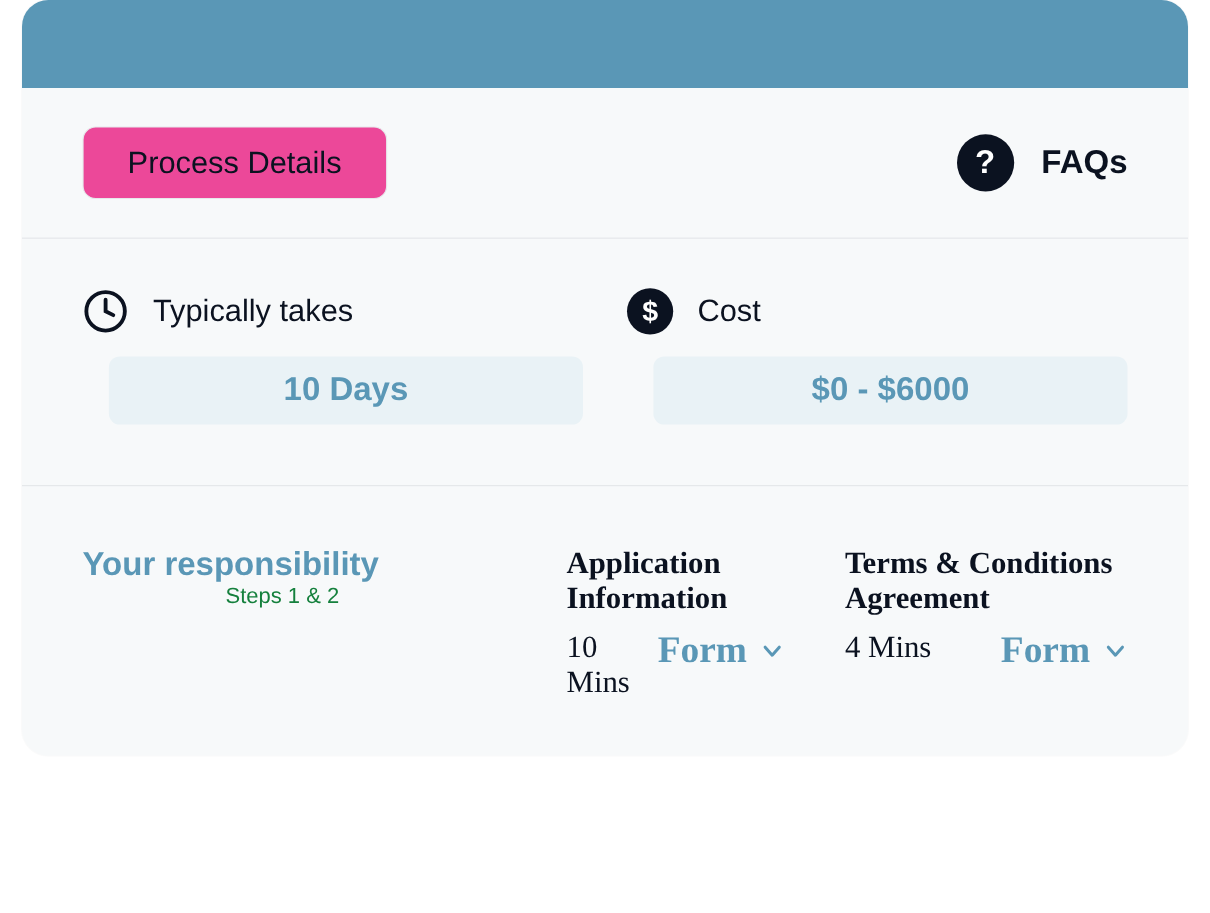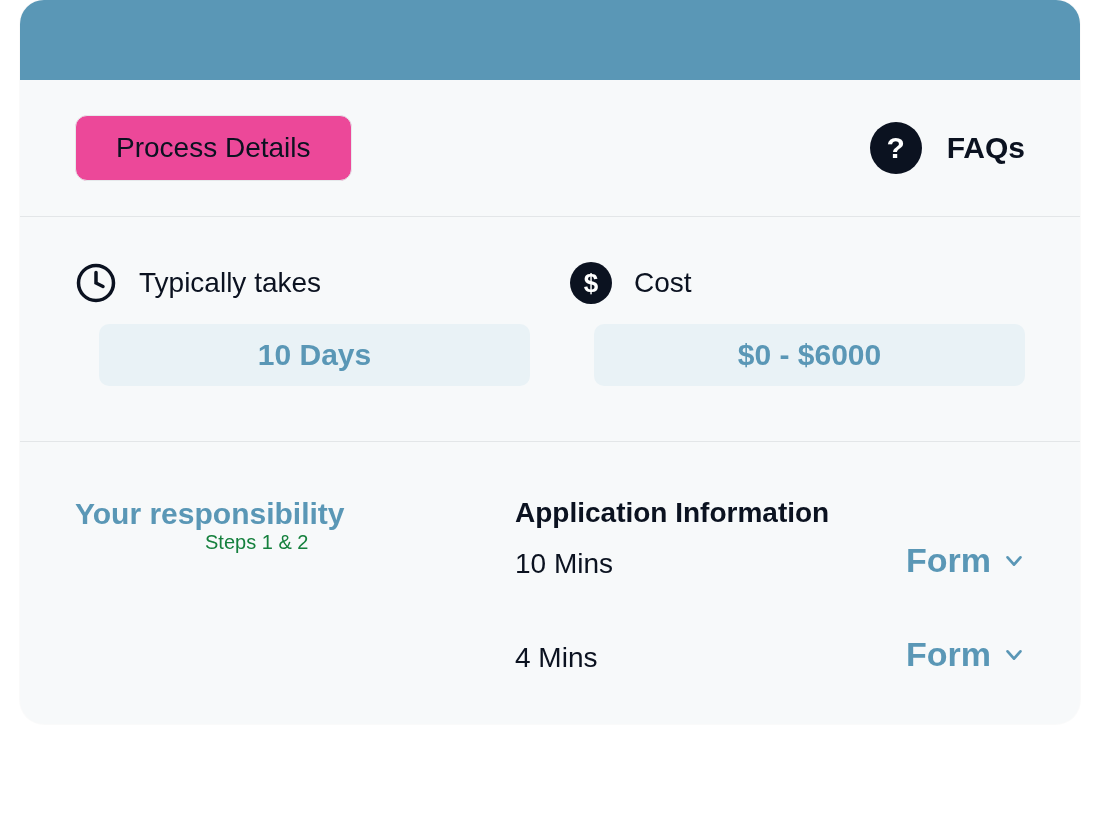--- a/index.html
+++ b/index.html
@@ -117,36 +117,37 @@
     }
     .steps-sub {
       font-size: 20px;
       font-weight: 500;
       color: #15803d;
       margin-left: 130px;
     }
     .right-col {
       flex: 1;
       display: flex;
-      flex-direction: column;
+      flex-direction: row;
       gap: 55px;
+      font-family: Liberation Serif, serif;
     }
     .step-item {
       display: flex;
       flex-direction: column;
       gap: 12px;
     }
     .step-title {
       font-size: 28px;
       font-weight: 700;
       color: #0b1220;
     }
     .step-meta {
       display: flex;
-      align-items: flex-end;
+      align-items: flex-start;
       justify-content: space-between;
     }
     .step-time {
       font-size: 28px;
       font-weight: 500;
       color: #0b1220;
     }
     .form-link {
       display: flex;
       align-items: center;
@@ -219,20 +220,21 @@
           <div class="form-link">
             <span class="form-text">Form</span>
             <svg class="chev-svg" viewBox="0 0 24 24">
               <path d="M5 8 L12 16 L19 8" stroke="#5a97b6" stroke-width="3" fill="none" stroke-linecap="round" stroke-linejoin="round"></path>
             </svg>
           </div>
         </div>
       </div>
 
       <div class="step-item">
+        <div class="step-title">Terms &amp; Conditions Agreement</div>
         <div class="step-meta">
           <div class="step-time">4 Mins</div>
           <div class="form-link">
             <span class="form-text">Form</span>
             <svg class="chev-svg" viewBox="0 0 24 24">
               <path d="M5 8 L12 16 L19 8" stroke="#5a97b6" stroke-width="3" fill="none" stroke-linecap="round" stroke-linejoin="round"></path>
             </svg>
           </div>
         </div>
       </div>

